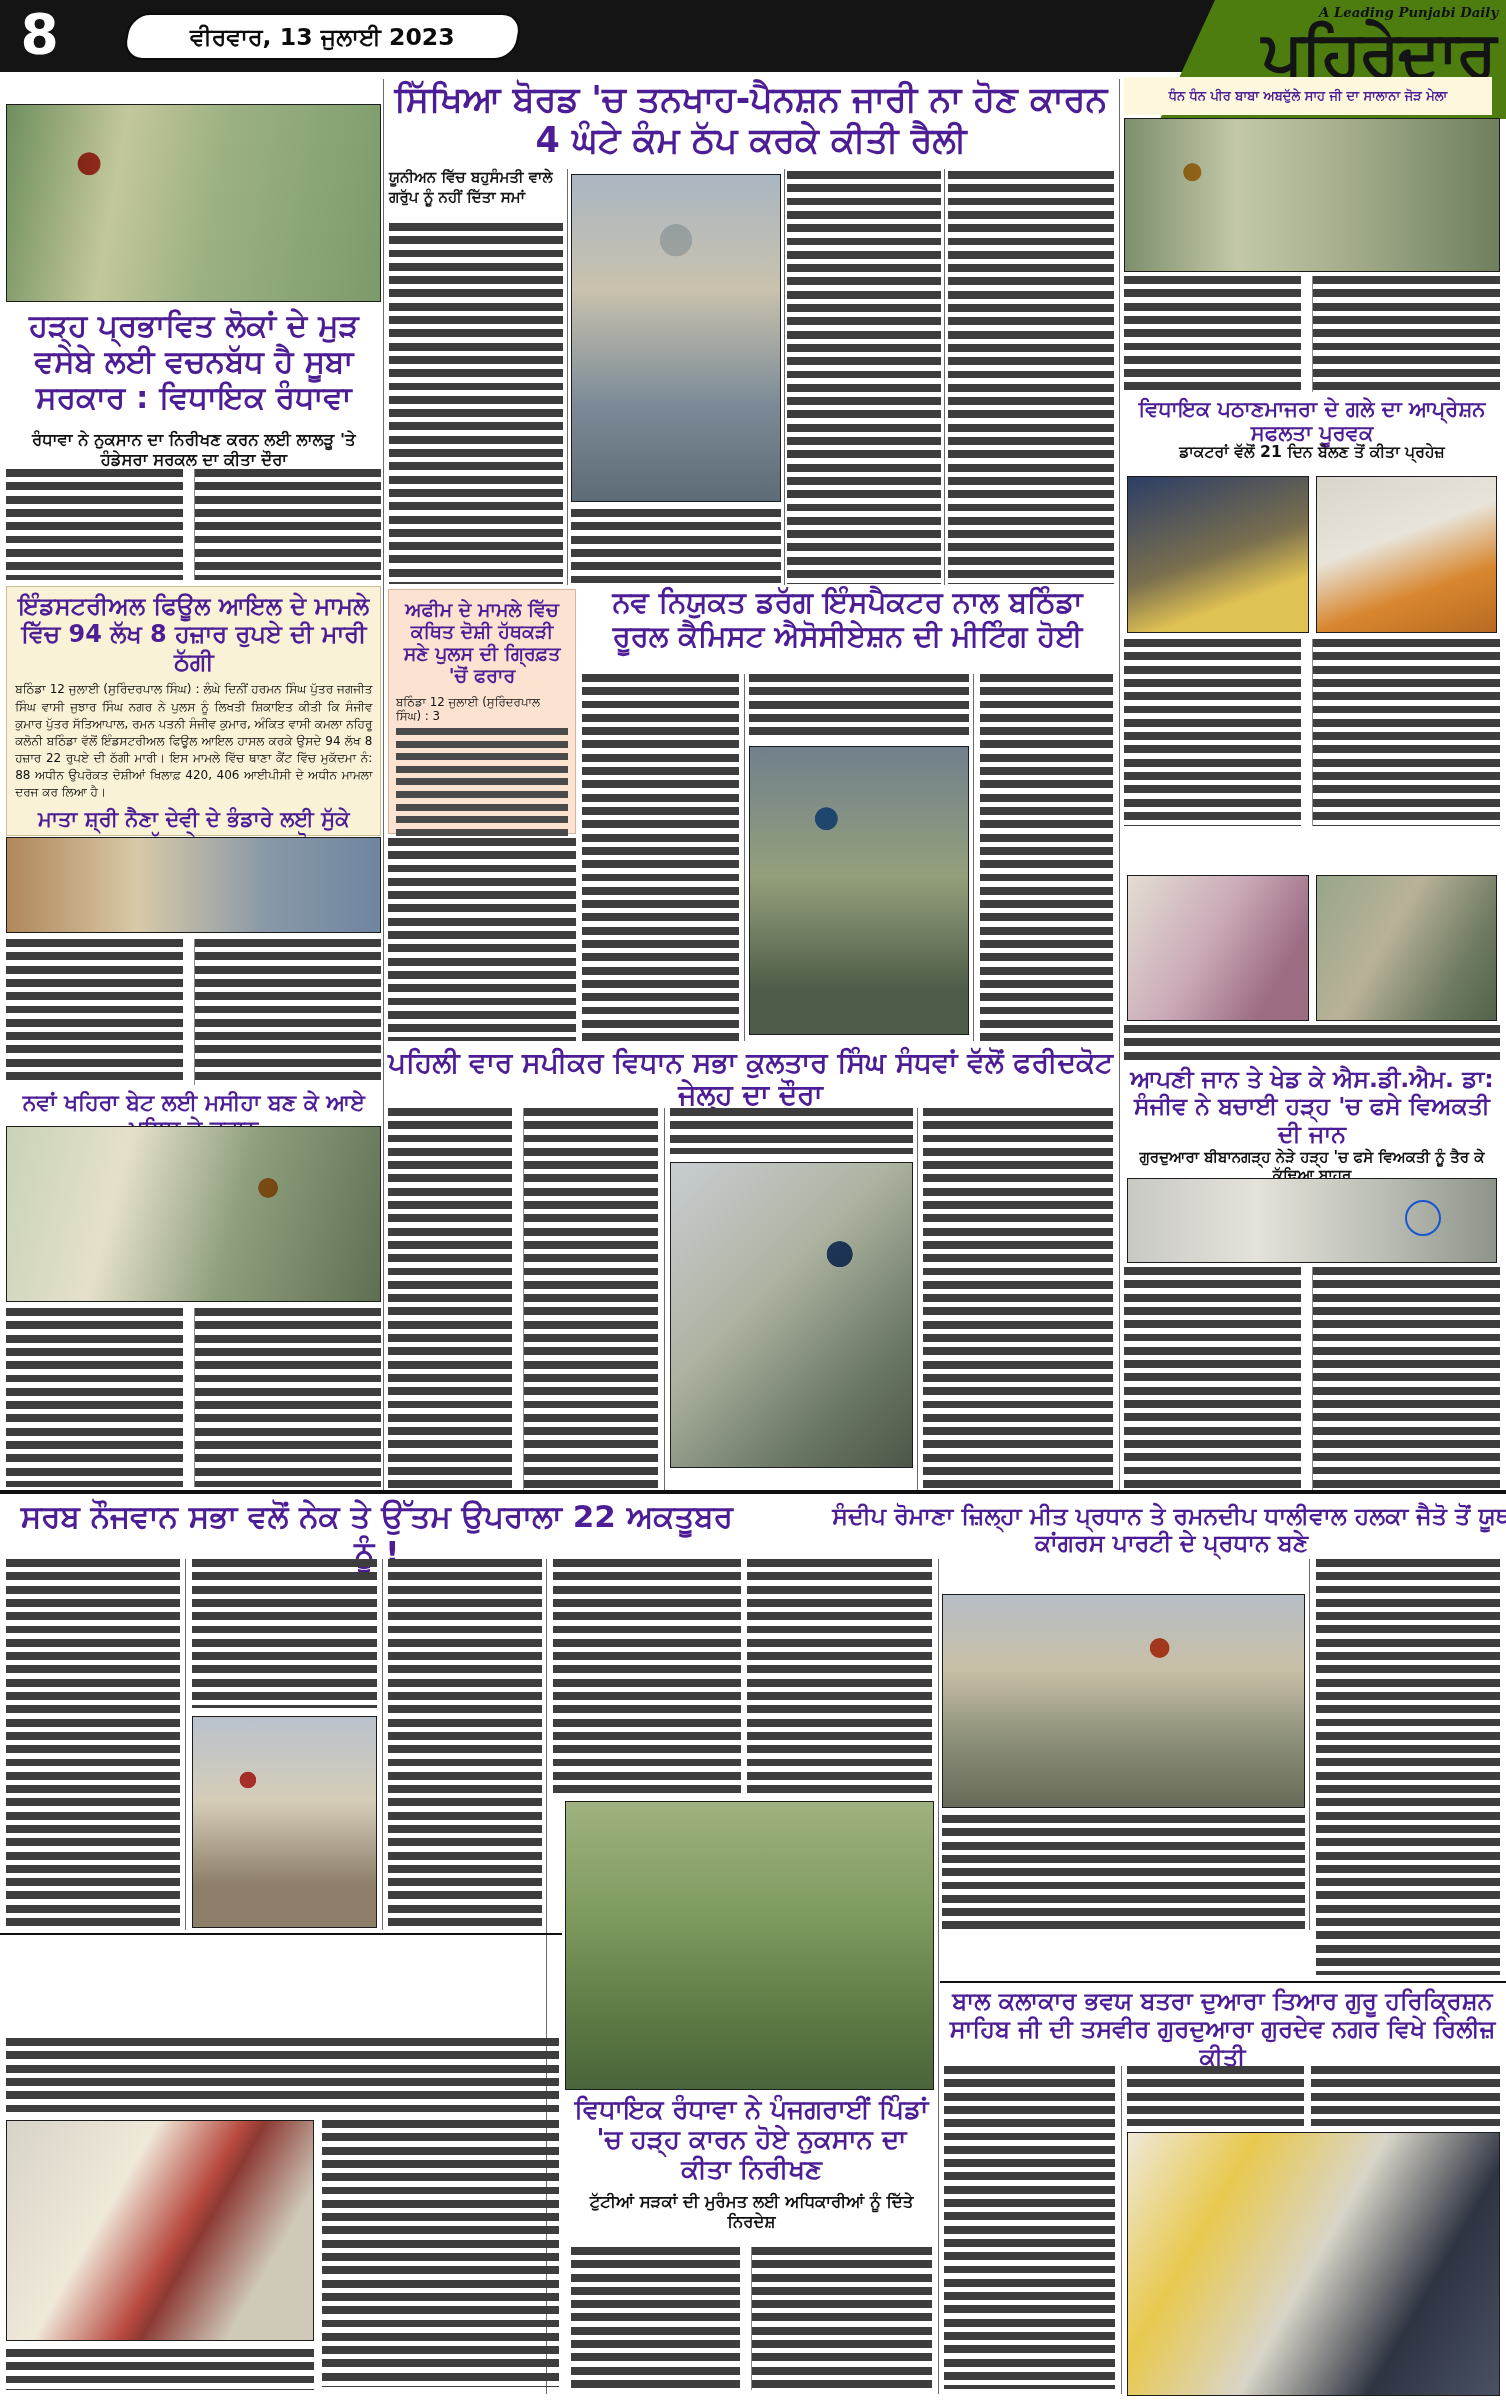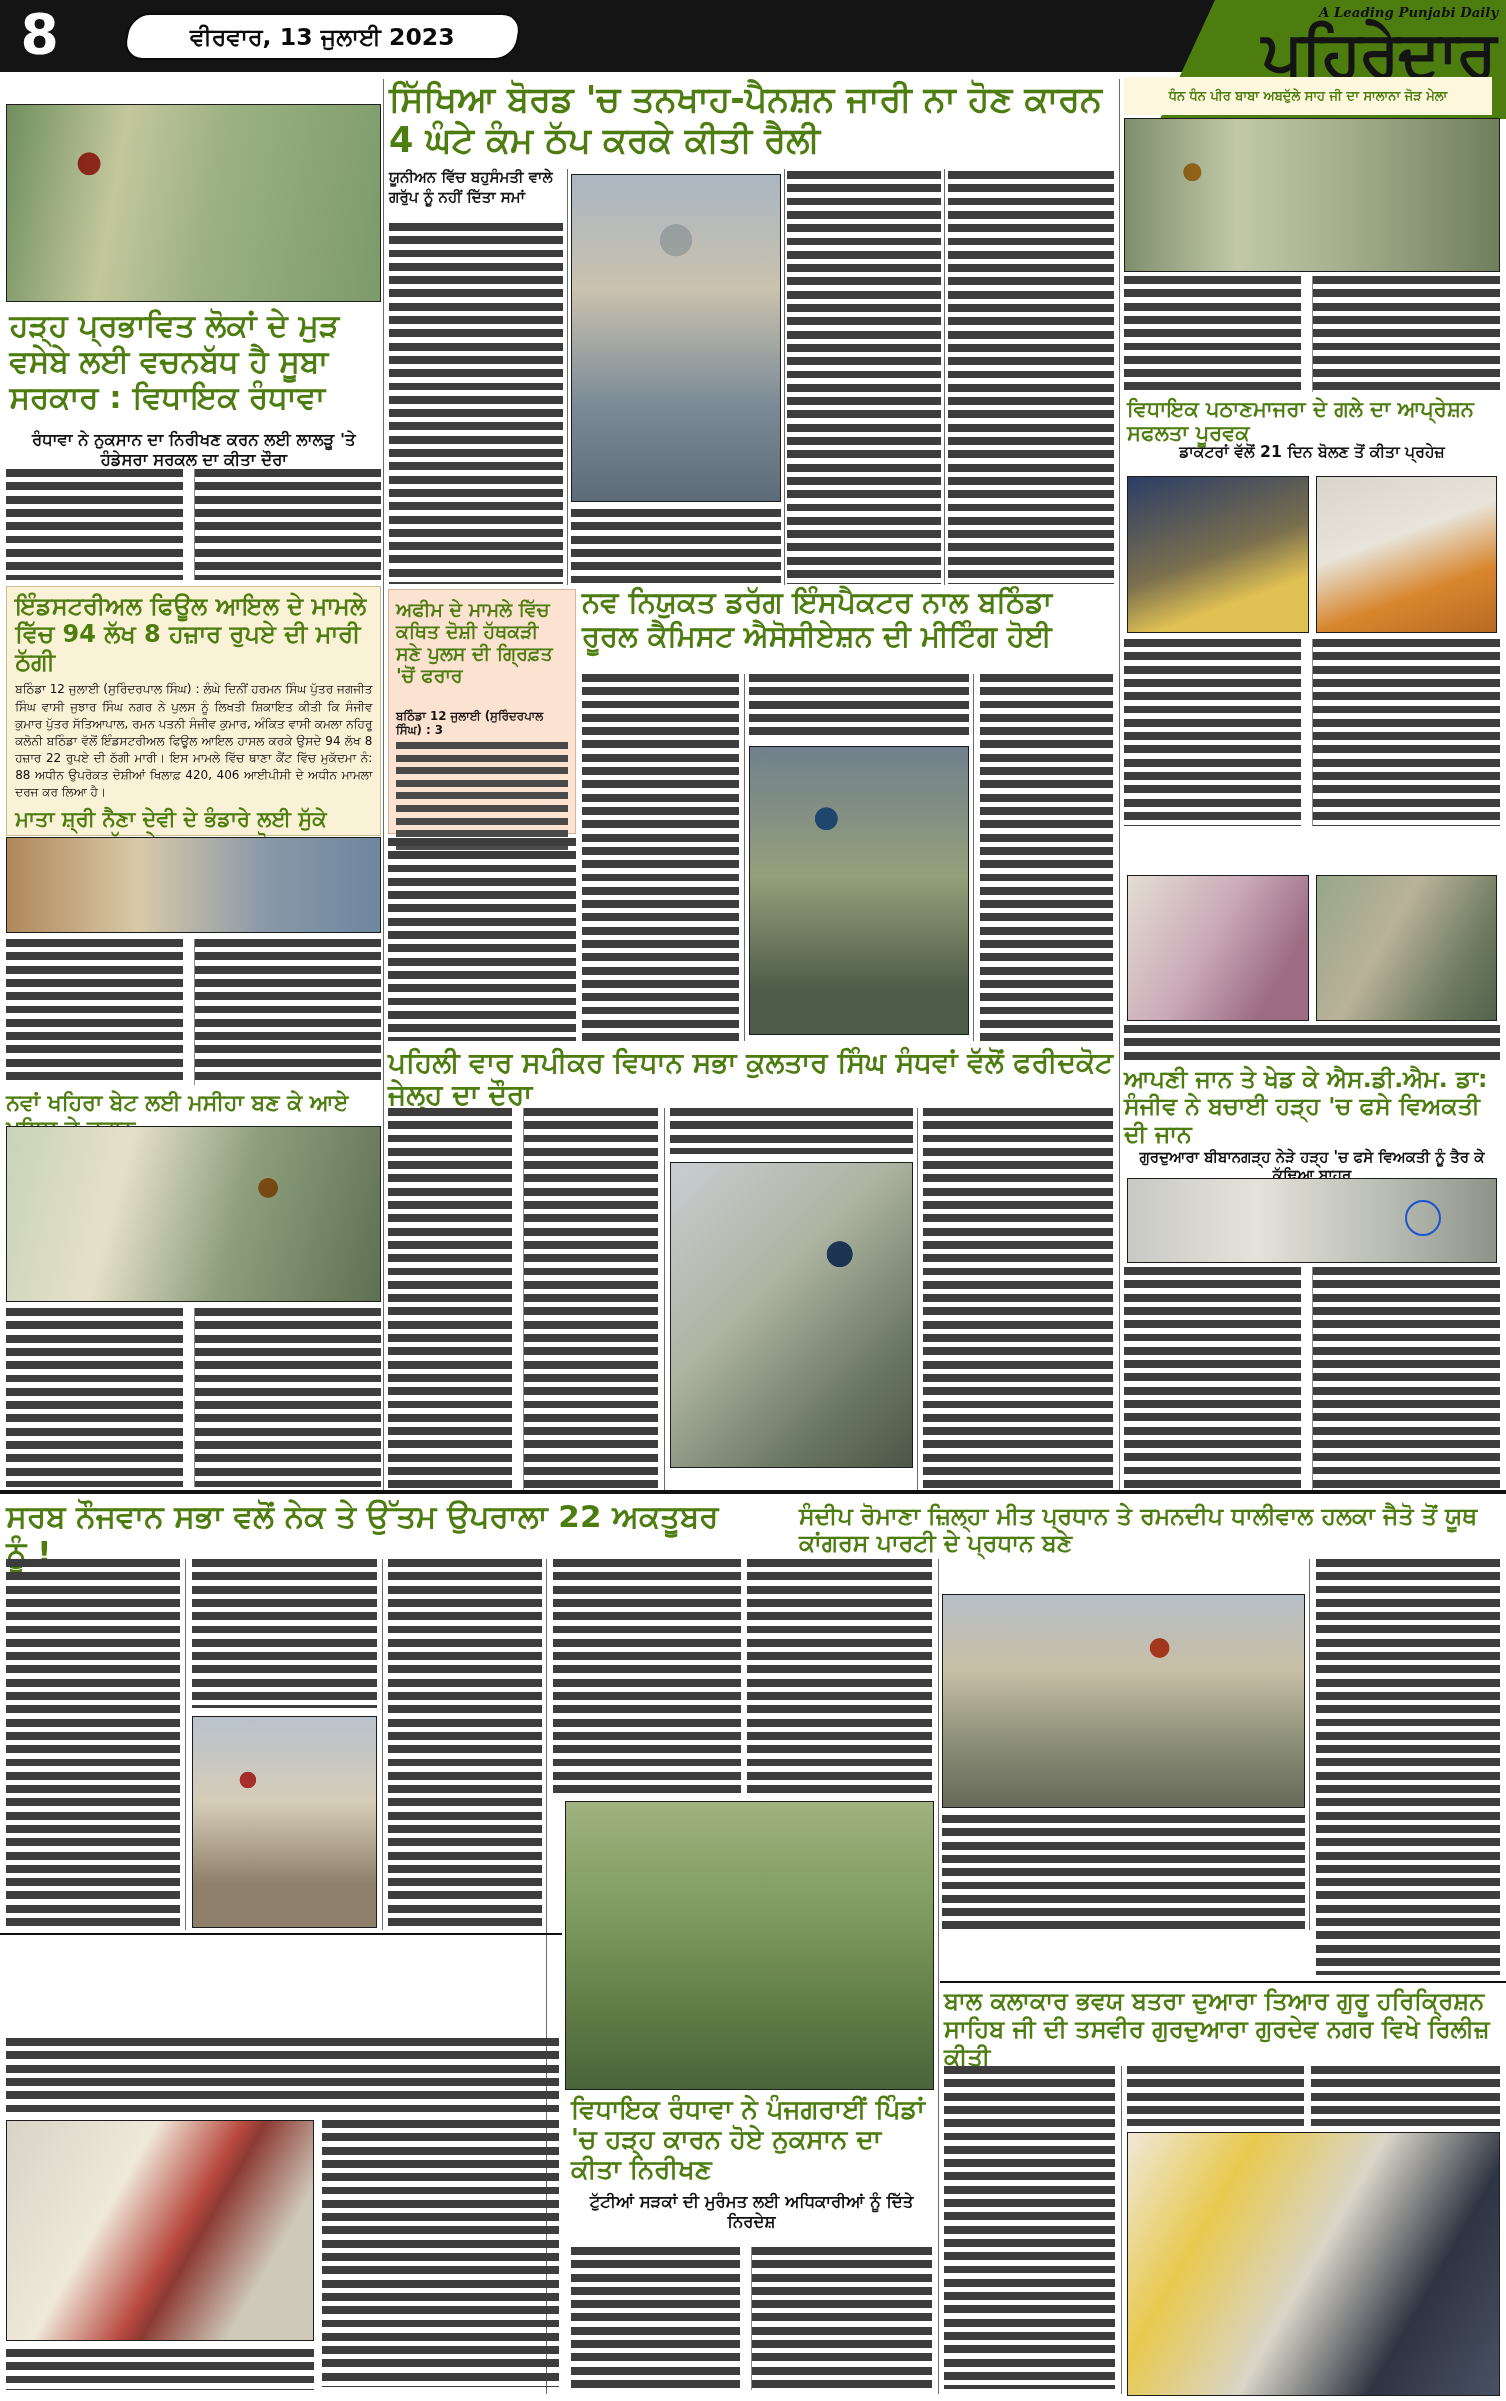--- a/index.html
+++ b/index.html
@@ -1,19 +1,19 @@
 <!DOCTYPE html>
 <html style="font-size:12.6px"><head>
 <meta charset="utf-8">
 <style>
   html,body{margin:0;padding:0;background:#888;}
   .page{position:relative;width:1506px;height:2401px;background:#fff;
         font-family:"DejaVu Sans",sans-serif;color:#151515;overflow:hidden;}
   .abs{position:absolute;box-sizing:border-box;}
-  .hl{font-weight:bold;color:#4d7c0f;line-height:1.16;}
+  .hl{font-weight:bold;color:#4c1d95;text-align:center;line-height:1.16;}
   .sub{font-weight:bold;color:#111;text-align:center;line-height:1.2;}
   .tx{background:repeating-linear-gradient(to bottom,#3d3d3d 0 7.9px,transparent 7.9px 13.3px);}
   .txl{background:repeating-linear-gradient(to bottom,#4a4a4a 0 7px,transparent 7px 12.6px);}
   .cols2{display:flex;gap:11px;}
   .cols2>div{flex:1;}
   .cols2>div+div{border-left:0.8px solid #8a8a8a;padding-left:10.2px;}
   .photo{border:0.8px solid #1d1d1d;}
   .vr{background:#6b6b6b;width:0.8px;}
   .hr{background:#101010;}
   .bodytext{font-size:12.6px;line-height:1.42;text-align:justify;color:#101010;}
@@ -81,21 +81,21 @@
   <div class="abs hl" style="left:389px;top:79px;width:724px;height:85px;font-size:35px;">ਸਿੱਖਿਆ ਬੋਰਡ 'ਚ ਤਨਖਾਹ-ਪੈਨਸ਼ਨ ਜਾਰੀ ਨਾ ਹੋਣ ਕਾਰਨ 4 ਘੰਟੇ ਕੰਮ ਠੱਪ ਕਰਕੇ ਕੀਤੀ ਰੈਲੀ</div>
   <div class="abs" style="left:389px;top:168px;width:174px;height:50px;font-size:15px;font-weight:bold;line-height:1.3;">ਯੂਨੀਅਨ ਵਿੱਚ ਬਹੁਸੰਮਤੀ ਵਾਲੇ ਗਰੁੱਪ ਨੂੰ ਨਹੀਂ ਦਿੱਤਾ ਸਮਾਂ</div>
   <div class="abs tx" style="left:389px;top:223px;width:174px;height:361px;"></div>
   <div class="abs photo" style="left:571px;top:174px;width:210px;height:328px;background:linear-gradient(180deg,#aab6c2,#c9c2ae 35%,#7c8b97 70%,#5d6b76),radial-gradient(circle at 50% 20%,#cfd8de 0 15.7px,transparent 16.5px);background-blend-mode:multiply;"></div>
   <div class="abs tx" style="left:571px;top:509px;width:210px;height:75px;"></div>
   <div class="abs tx" style="left:787px;top:171px;width:154px;height:413px;"></div>
   <div class="abs tx" style="left:948px;top:171px;width:166px;height:413px;"></div>
 
   <div class="abs boxpink" style="left:388px;top:589px;width:188px;height:245px;padding:7.9px 7px;">
     <div class="hl" style="font-size:19px;">ਅਫੀਮ ਦੇ ਮਾਮਲੇ ਵਿੱਚ ਕਥਿਤ ਦੋਸ਼ੀ ਹੱਥਕੜੀ ਸਣੇ ਪੁਲਸ ਦੀ ਗ੍ਰਿਫ਼ਤ 'ਚੋਂ ਫਰਾਰ</div>
-    <div style="font-size:11.8px;font-weight:bold;margin-top:23px;">ਬਠਿੰਡਾ 12 ਜੁਲਾਈ (ਸੁਰਿੰਦਰਪਾਲ ਸਿੰਘ) : 3</div>
+    <div style="font-size:11.8px;font-weight:normal;margin-top:9px;">ਬਠਿੰਡਾ 12 ਜੁਲਾਈ (ਸੁਰਿੰਦਰਪਾਲ ਸਿੰਘ) : 3</div>
     <div class="txl" style="height:110px;margin-top:4.7px;"></div>
   </div>
 
   <div class="abs hl" style="left:582px;top:586px;width:531px;height:82px;font-size:29px;">ਨਵ ਨਿਯੁਕਤ ਡਰੱਗ ਇੰਸਪੈਕਟਰ ਨਾਲ ਬਠਿੰਡਾ ਰੂਰਲ ਕੈਮਿਸਟ ਐਸੋਸੀਏਸ਼ਨ ਦੀ ਮੀਟਿੰਗ ਹੋਈ</div>
   <div class="abs tx" style="left:582px;top:674px;width:157px;height:367px;"></div>
   <div class="abs tx" style="left:749px;top:674px;width:220px;height:66px;"></div>
   <div class="abs photo" style="left:749px;top:746px;width:220px;height:289px;background:linear-gradient(180deg,#71808d,#94a07b 45%,#4e5b48 85%),radial-gradient(circle at 35% 25%,#3b7bd4 0 11px,transparent 11.8px);background-blend-mode:multiply;"></div>
   <div class="abs tx" style="left:980px;top:674px;width:133px;height:367px;"></div>
   <div class="abs tx" style="left:388px;top:838px;width:188px;height:203px;"></div>
 

